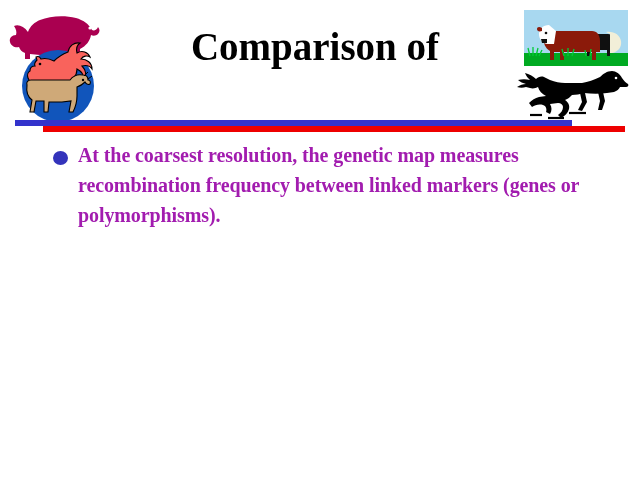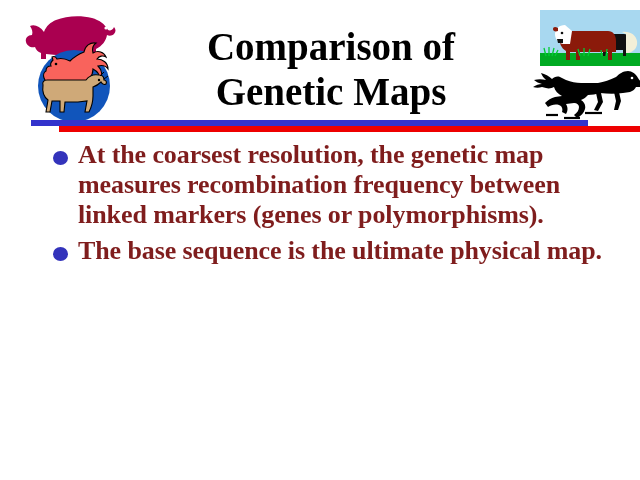--- a/index.html
+++ b/index.html
@@ -17,21 +17,21 @@
   #slide {
     position: relative;
     width: 640px;
     height: 480px;
     background: #ffffff;
   }
 
   
   #header {
     position: absolute;
-    left: 16px; top: 0;
+    left: 0; top: 0;
     width: 620px;
     height: 135px;
   }
 
   
   #logo-left {
     position: absolute;
     left: 4px;
     top: 2px;
     width: 110px;
@@ -115,23 +115,23 @@
     top: 11px;
     width: 15px;
     height: 14px;
     border-radius: 50%;
     background: #3333bb;
   }
   .bullet-text {
     display: block;
     font-family: "Liberation Serif", serif;
     font-weight: bold;
-    font-size: 26px;
+    font-size: 20px;
     line-height: 30px;
-    color: #7f1d1d;
+    color: #a21caf;
     letter-spacing: -0.1px;
   }
 </style>
 </head>
 <body>
 
 <div id="slide">
 
   <div id="header">
 
@@ -172,21 +172,20 @@
             L32 99 L30 110 L26 110 L28 98
             C24 95 22 90 23 83 Z"></path>
           <path fill="none" stroke="#000000" stroke-width="1" d="M80 74 L84 70 M84 77 L88 74"></path>
           <circle cx="79" cy="78" r="1.2" fill="#000000"></circle>
         </g>
       </svg>
     </div>
 
     <div id="title-block">
       <div class="title-line">Comparison of</div>
-      <div class="title-line">Genetic Maps</div>
     </div>
 
     <div id="photo-right">
       <svg width="104" height="56" viewBox="0 0 104 56" xmlns="http://www.w3.org/2000/svg">
         <rect x="0" y="0" width="104" height="56" fill="#a8d8f0"></rect>
         <rect x="0" y="43" width="104" height="13" fill="#00aa22"></rect>
 
         <g>
           <path fill="#101010" d="M58 24 L84 24 C88 24 90 27 90 31 L90 40 L86 40 L86 46 L83 46 L83 40 L66 40 L66 46 L63 46 L63 39 C59 37 57 33 57 29 Z"></path>
           <path fill="#f2efd8" d="M82 22 C90 21 96 25 97 31 C98 37 94 42 88 43 L86 43 L86 24 Z"></path>
@@ -243,20 +242,16 @@
   </div>
 
   <div id="body">
 
     <div class="bullet-row">
       <span class="bullet-dot"></span>
       <span class="bullet-text">At the coarsest resolution, the genetic map measures recombination frequency between linked markers (genes or polymorphisms).</span>
     </div>
 
 
-    <div class="bullet-row">
-      <span class="bullet-dot"></span>
-      <span class="bullet-text">The base sequence is the ultimate physical map.</span>
-    </div>
 
   </div>
 
 </div>
 
 </body></html>

